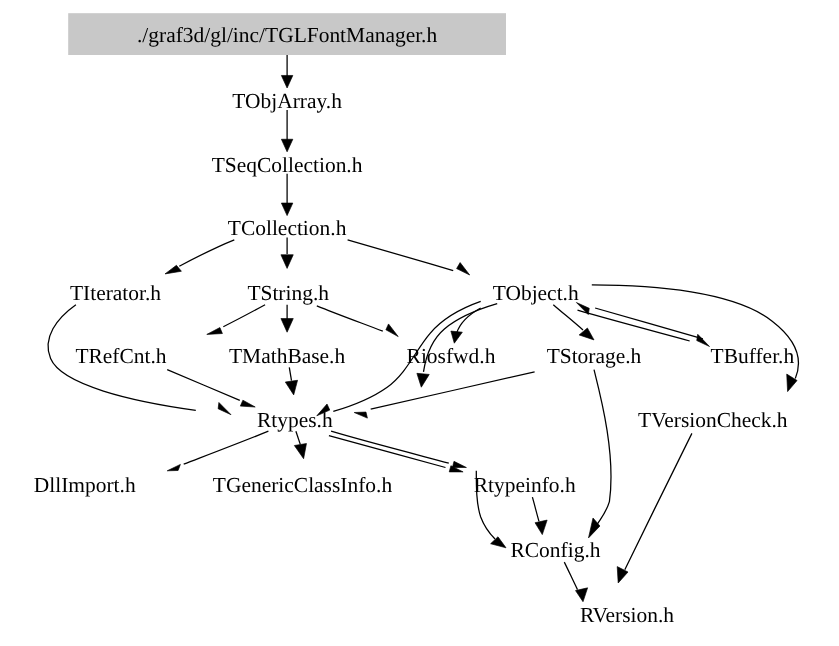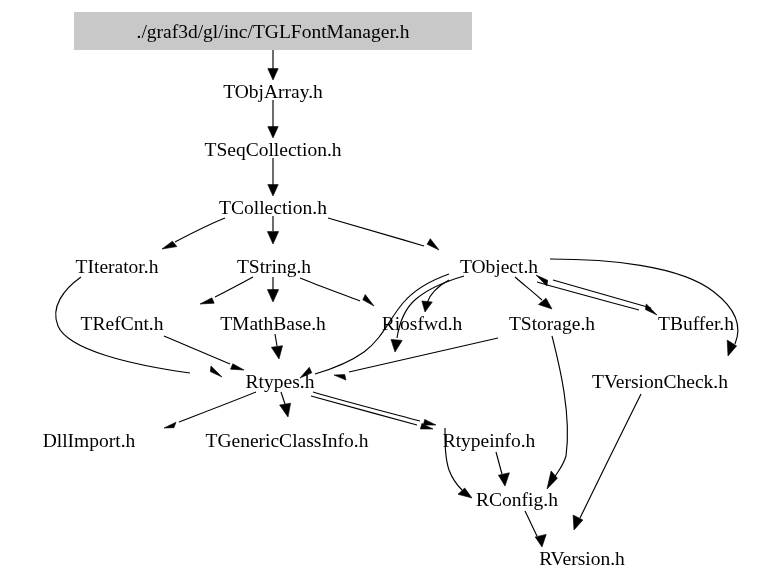--- a/index.html
+++ b/index.html
@@ -12,21 +12,20 @@
     width: 763px;
     height: 587px;
     overflow: hidden;
     font-family: "Liberation Serif", "DejaVu Serif", serif;
   }
   #graph-root {
     position: relative;
     width: 658px;
     height: 587px;
     background: #ffffff;
-    padding-left: 12px;
   }
   #graph-svg {
     display: block;
     width: 763px;
     height: 587px;
   }
   .node-label {
     font-family: "Liberation Serif", "DejaVu Serif", serif;
     font-size: 19.5px;
     fill: #000000;

